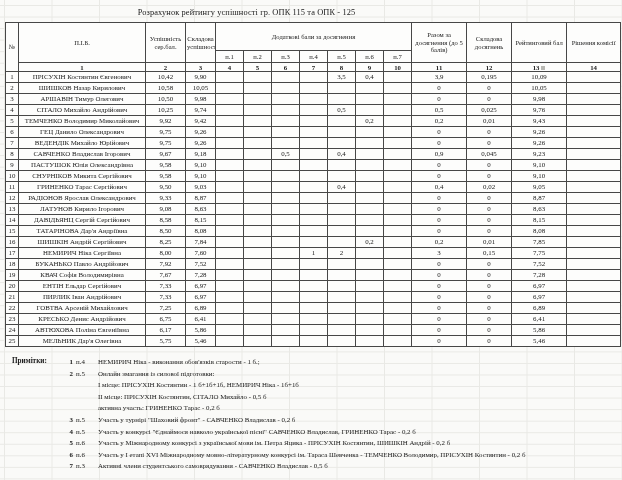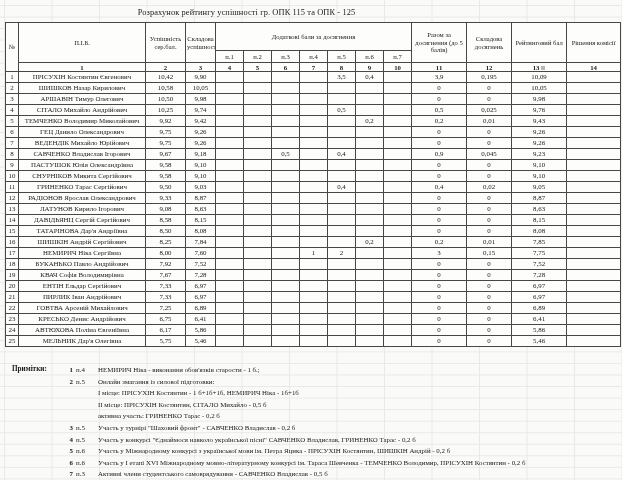--- a/index.html
+++ b/index.html
@@ -41,21 +41,21 @@
   tbody.body-rows td{font-size:6.9px;line-height:1;}
   td.c-num{font-size:6.4px;}
   td.c-name{text-align:left;font-size:5.6px;padding-left:2px;white-space:nowrap;}
   td.bold{font-weight:bold;}
   .cmark{
     display:inline-block;width:4px;height:4px;margin-left:2px;
     background:#b9b9b4;vertical-align:middle;
   }
   .notes{
     position:absolute;left:0;top:356px;width:616px;
-    font-size:6.9px;line-height:11.6px;margin-top:8px;
+    font-size:6.9px;line-height:11.6px;
   }
   .note-line{display:flex;align-items:baseline;}
   .notes-label{
     position:absolute;left:12px;top:0;font-weight:bold;font-size:7.2px;
   }
   .note-num{display:inline-block;width:8px;margin-left:65px;font-weight:bold;text-align:right;}
   .note-ref{display:inline-block;width:16px;margin-left:3px;}
   .note-text{display:inline-block;margin-left:6px;white-space:nowrap;}
 </style>
 </head>

